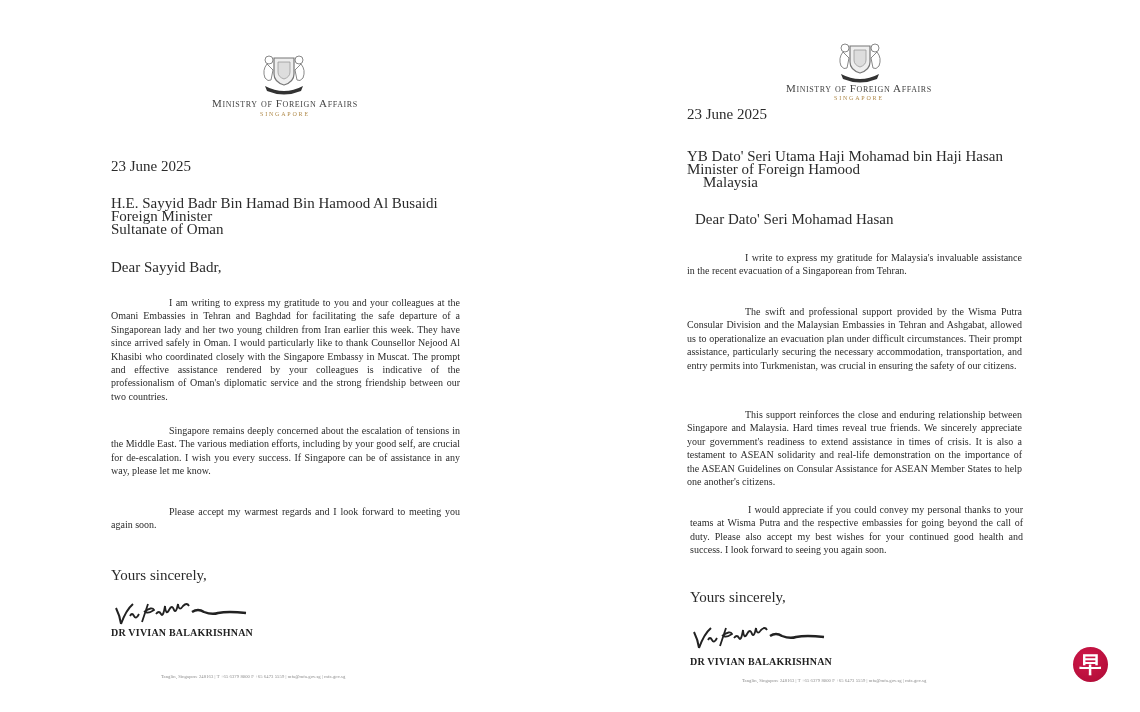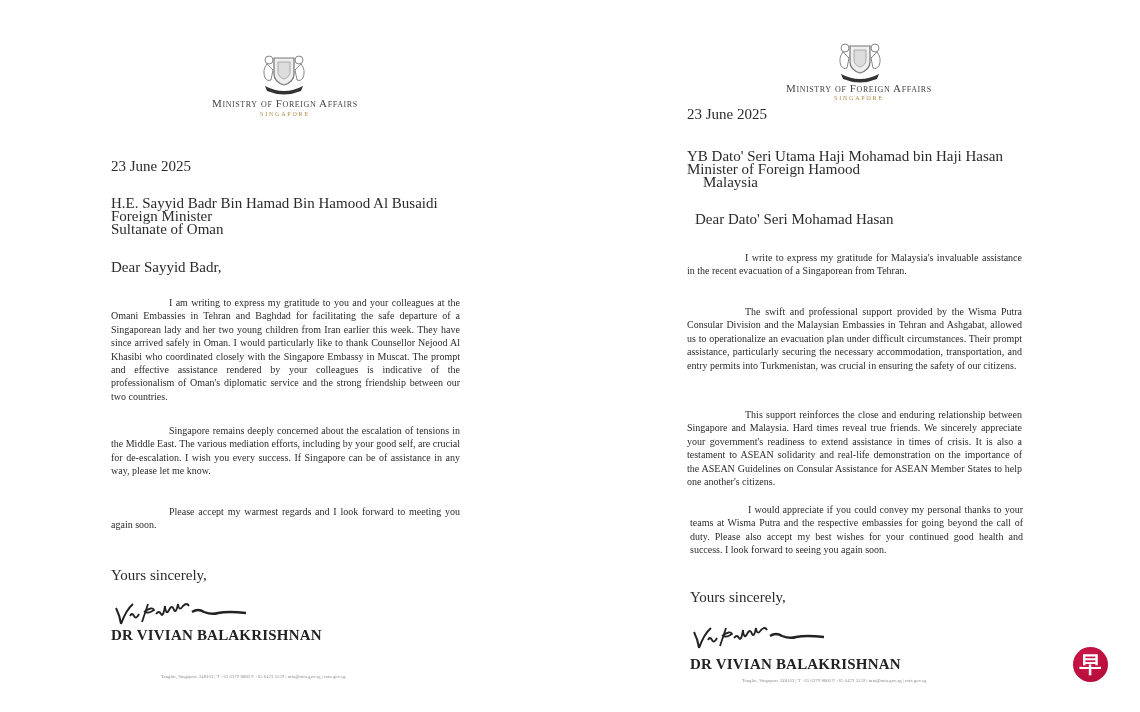--- a/index.html
+++ b/index.html
@@ -7,21 +7,21 @@
            font-family:"Liberation Serif","DejaVu Serif",serif; color:#2a2a2a; }
     .letter { position:absolute; top:0; }
     #letter-left { left:0; width:560px; height:712px; }
     #letter-right { left:570px; width:570px; height:712px; }
     .crest { position:absolute; width:50px; height:46px; }
     .mfa-title { position:absolute; font-size:11px; letter-spacing:0.6px; color:#444; white-space:nowrap; font-variant:small-caps; }
     .mfa-sub { position:absolute; font-size:6px; letter-spacing:1.8px; color:#b08a4a; white-space:nowrap; }
     .t { position:absolute; font-size:15px; line-height:13.3px; white-space:nowrap; color:#2b2b2b; }
     .para { position:absolute; font-size:10px; line-height:13.4px; text-align:justify; color:#2b2b2b; }
     .para .indent { display:inline-block; width:58px; }
-    .sig-name { position:absolute; font-size:15px; font-weight:bold; white-space:nowrap; color:#222; letter-spacing:0.2px; }
+    .sig-name { position:absolute; font-size:10px; font-weight:bold; white-space:nowrap; color:#222; letter-spacing:0.2px; }
     .footer { position:absolute; font-size:4.6px; color:#8a8a8a; white-space:nowrap; letter-spacing:0.1px; }
     .signature { position:absolute; }
     .zb-logo { position:absolute; left:1073px; top:647px; width:35px; height:35px; border-radius:50%;
                background:radial-gradient(circle at 40% 35%, #d0194a 0%, #b70e3b 70%, #9e0a31 100%);
                display:flex; align-items:center; justify-content:center; color:#fff; font-size:22px;
                font-family:"DejaVu Sans",sans-serif; font-weight:bold; }
   </style>
 </head>
 <body>
 

